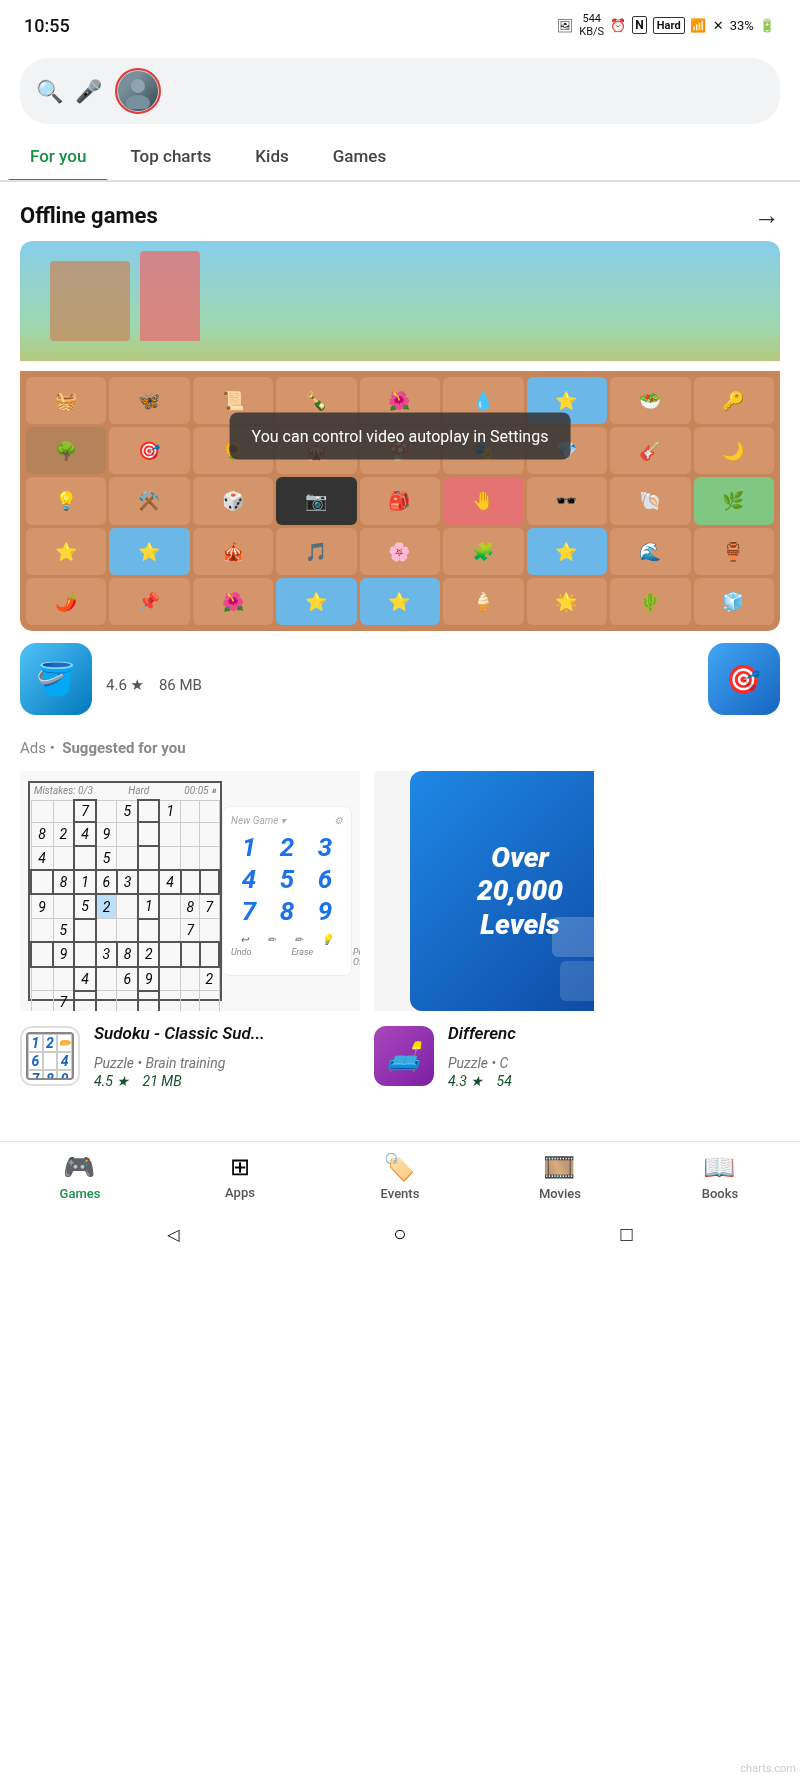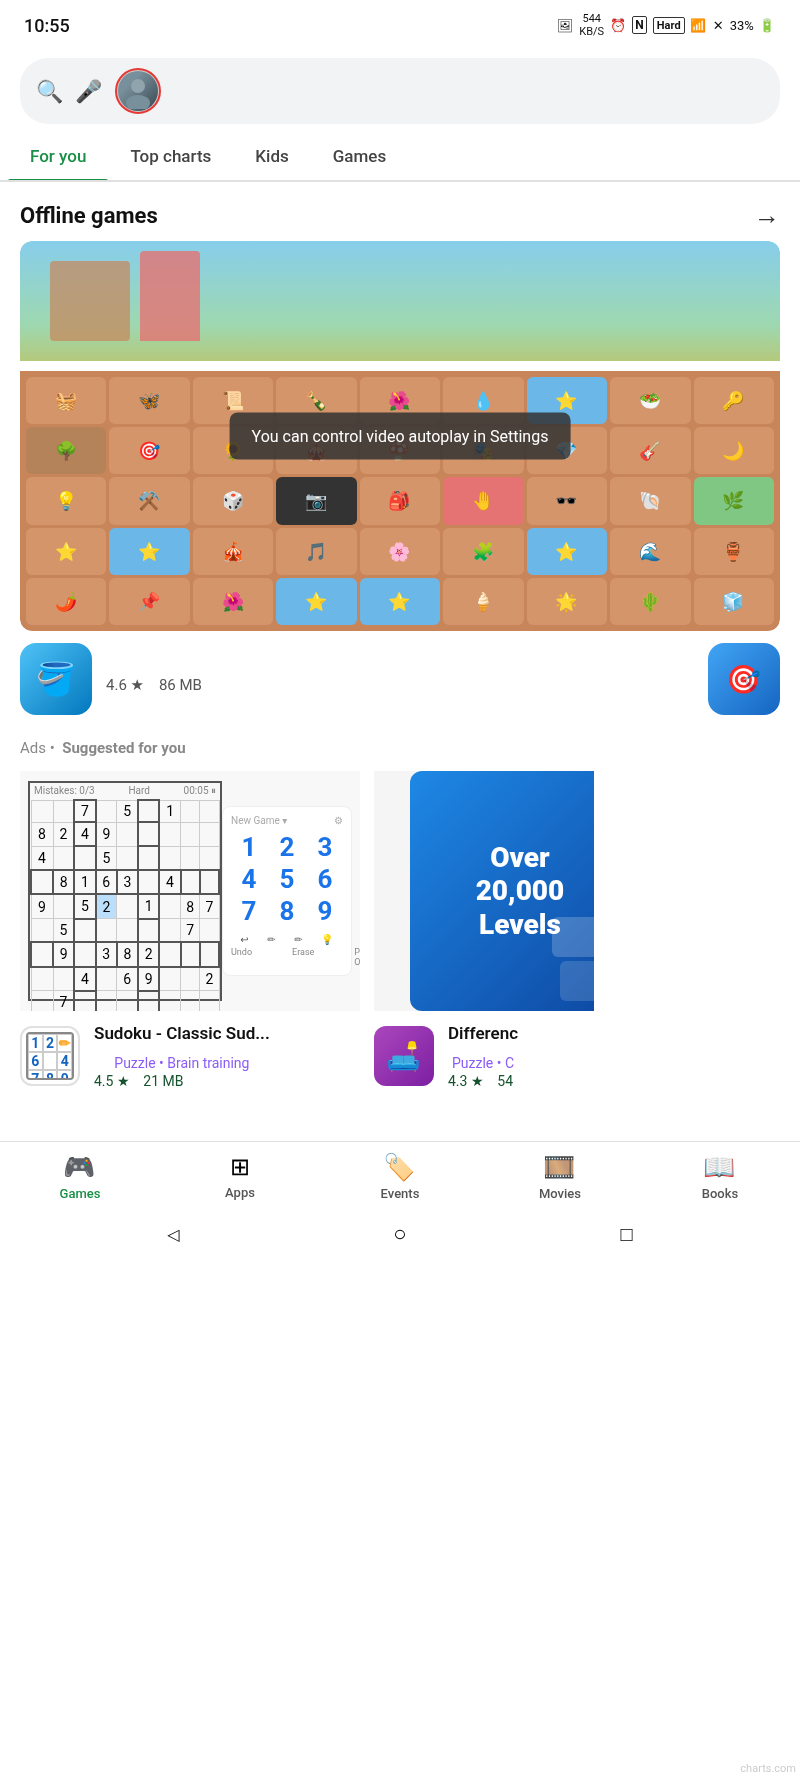--- a/index.html
+++ b/index.html
@@ -272,23 +272,22 @@
       color: #1565c0;
     }
     .sudoku-mini span.pencil { color: #ffa726; }
     .app-info-text .app-name {
       font-size: 17px;
       font-weight: 600;
       color: #111;
     }
     .app-info-text .app-cat {
       font-size: 14px;
-      color: #8b5cf6;
+      color: #737373;
       margin-top: 12px;
-      text-align: center;
     }
     .app-info-text .app-rating {
       font-size: 14px;
       color: #14532d;
       margin-top: 2px;
     }
 
     
     .diff-icon {
       width: 60px;
@@ -365,20 +364,21 @@
 
     .suggested-pair {
       display: flex;
       gap: 14px;
       overflow-x: auto;
       padding: 0 0 8px 0;
     }
 
     .card-wrapper {
       min-width: 340px;
+      font-style: italic;
     }
 
     .game-screenshot-wrapper {
       position: relative;
       width: 100%;
       height: 390px;
       overflow: hidden;
       border-radius: 12px;
     }
   </style>

